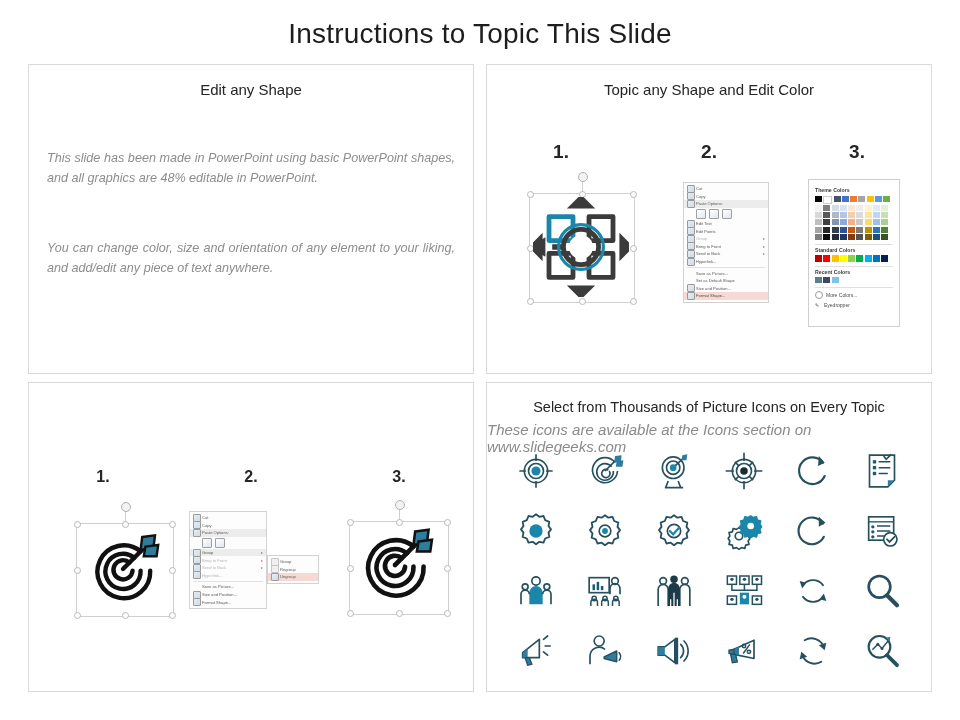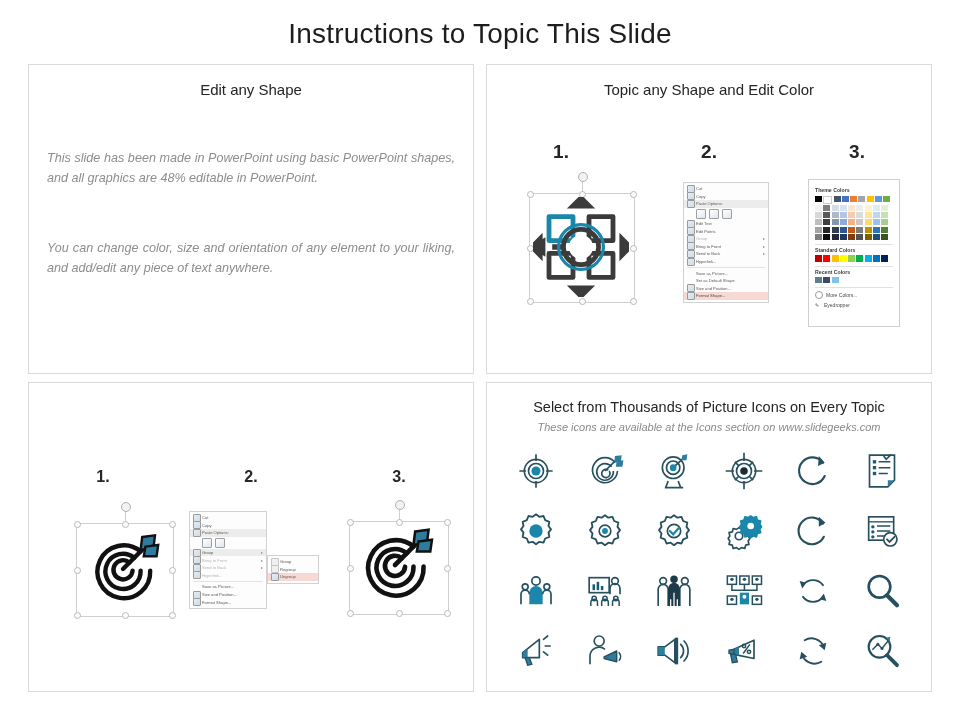--- a/index.html
+++ b/index.html
@@ -30,21 +30,21 @@
   .p-br { left: 486px; top: 382px; width: 446px; height: 310px; }
 
   .panel-title {
     position: absolute; left: 0; width: 100%;
     text-align: center; top: 16px;
     font-size: 15px; color: #252525; font-weight: 400;
   }
   .panel-title.small { font-size: 14.5px; }
   .panel-sub {
     position: absolute; left: 0; width: 100%; top: 38px;
-    text-align: center; font-size: 11px; color: #8a8a8a;
+    text-align: left; font-size: 15px; color: #8a8a8a;
     font-style: italic;
   }
 
   .body-text {
     position: absolute; left: 18px; right: 18px;
     font-size: 12.6px; line-height: 1.55;
     color: #8d8d8d; font-style: italic;
     text-align: justify;
   }
   .body-text.t1 { top: 84px; }

